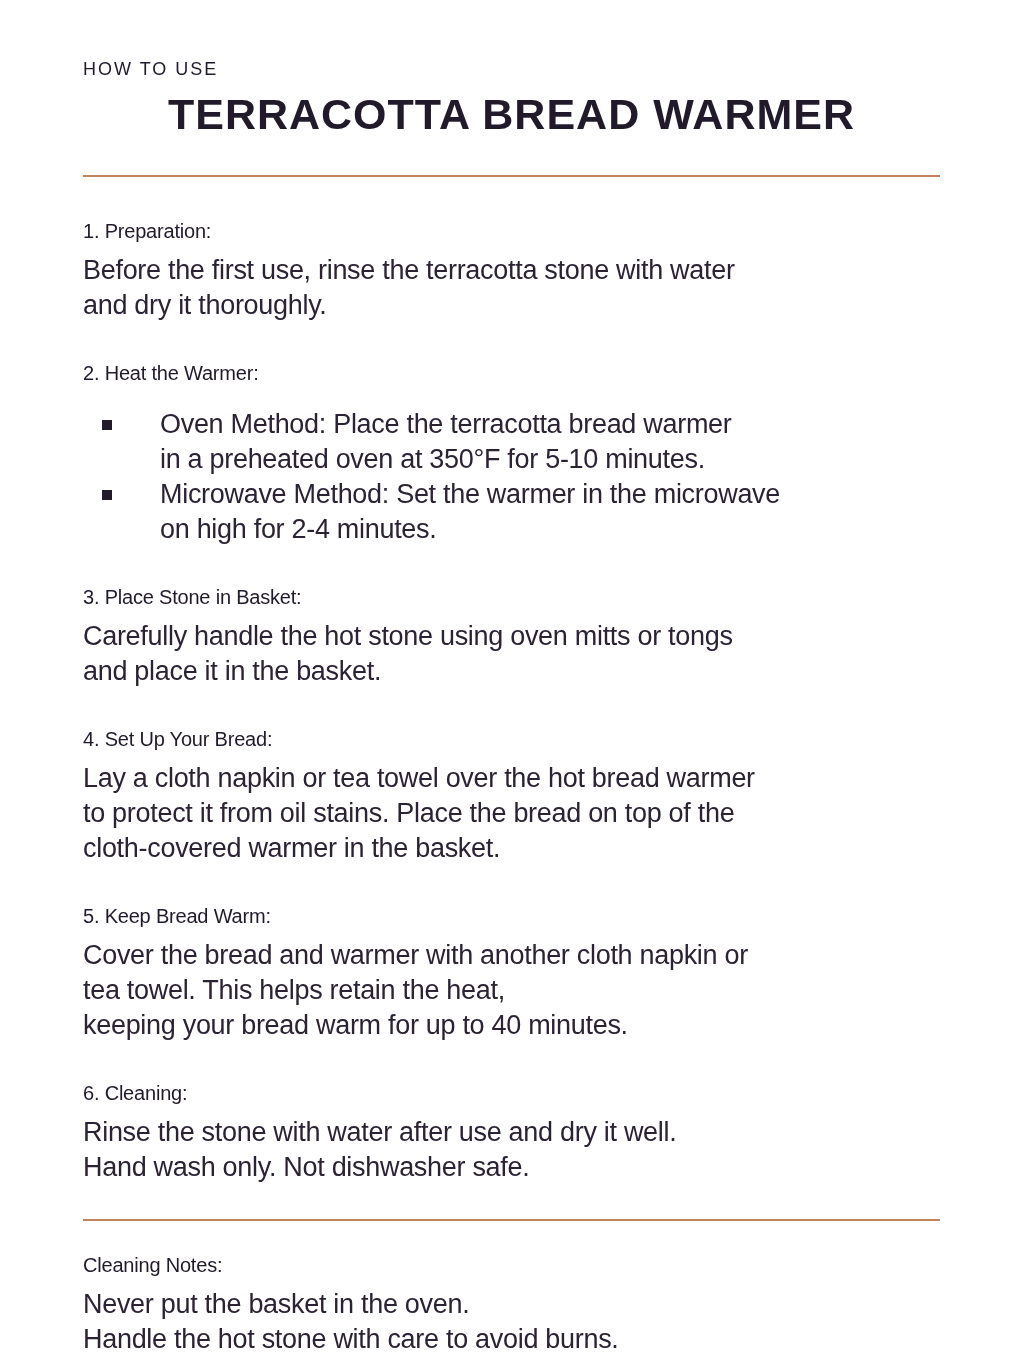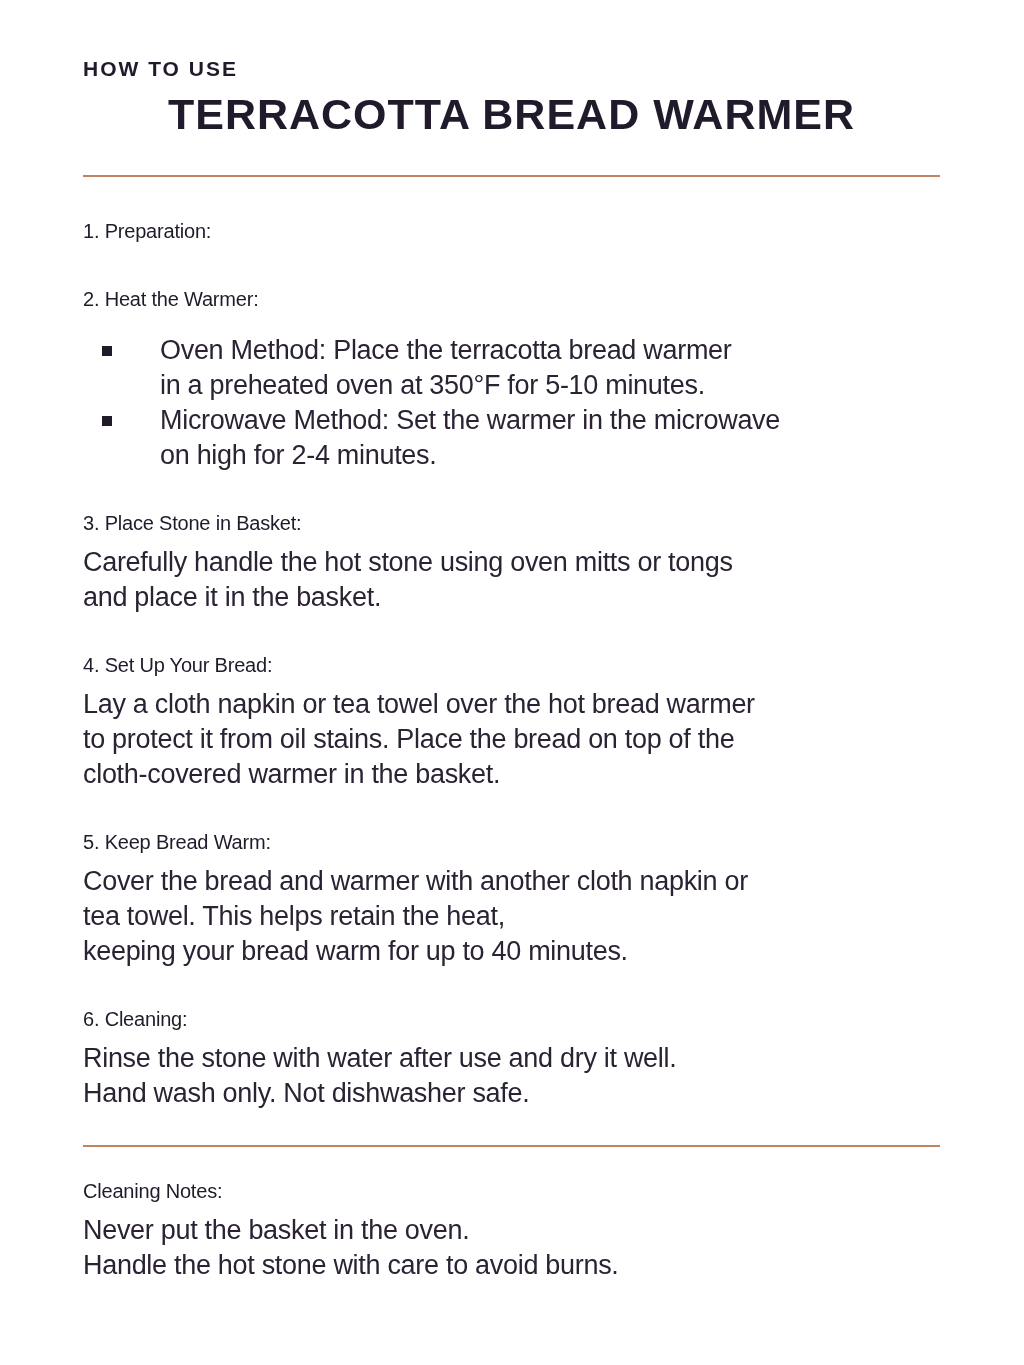--- a/index.html
+++ b/index.html
@@ -12,22 +12,22 @@
   .page{
     width:1024px;
     min-height:1365px;
     box-sizing:border-box;
     background:var(--bg);
     padding:54px 84px 40px 83px;
     font-family:"Liberation Sans","DejaVu Sans",sans-serif;
     color:var(--body);
   }
   .eyebrow{
-    font-size:21px;
-    font-weight:700;
+    font-size:18px;
+    font-weight:400;
     letter-spacing:2px;
     line-height:30px;
     color:var(--heading);
   }
   .title{
     margin:4px 0 0 0;
     font-size:43px;
     font-weight:700;
     letter-spacing:1px;
     line-height:53px;
@@ -83,20 +83,21 @@
   <header>
     <div class="eyebrow">HOW TO USE</div>
     <h1 class="title">TERRACOTTA BREAD WARMER</h1>
   </header>
 
   <hr class="rule">
 
   <main id="sections">
       <section class="step">
         <h2 class="step-heading">1. Preparation:</h2>
+        <p class="step-body">Before the first use, rinse the terracotta stone with water<br>and dry it thoroughly.</p>
       </section>
       <section class="step">
         <h2 class="step-heading">2. Heat the Warmer:</h2>
         <ul class="bullet-list">
           <li class="bullet-item">
             <span class="bullet-marker"></span>
             <span class="bullet-text">Oven Method: Place the terracotta bread warmer<br>in a preheated oven at 350°F for 5-10 minutes.</span>
           </li>
           <li class="bullet-item">
             <span class="bullet-marker"></span>

